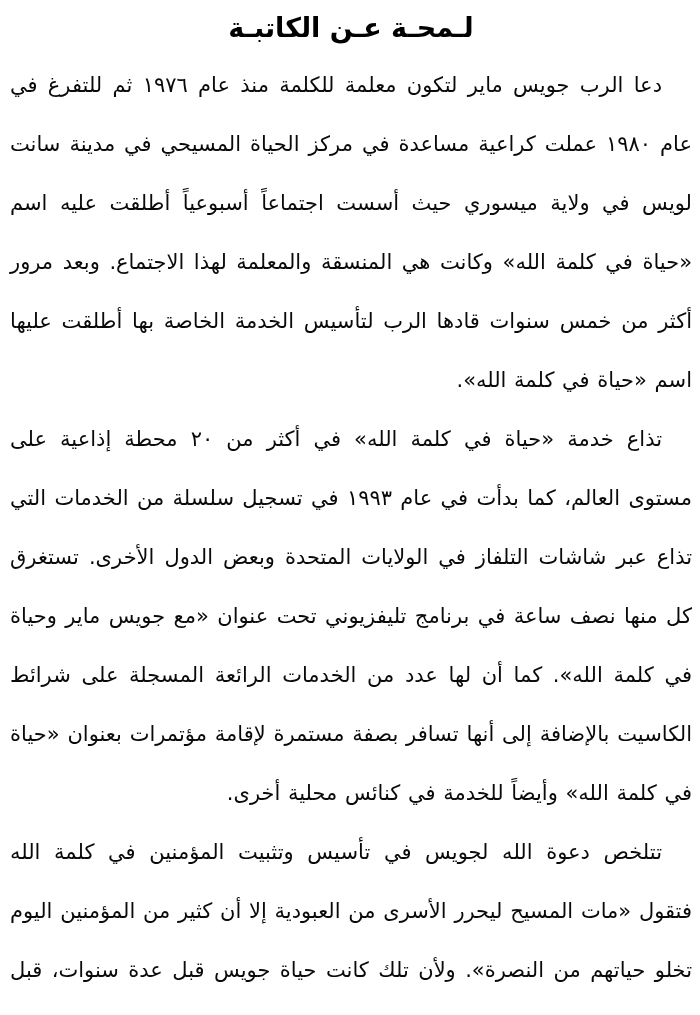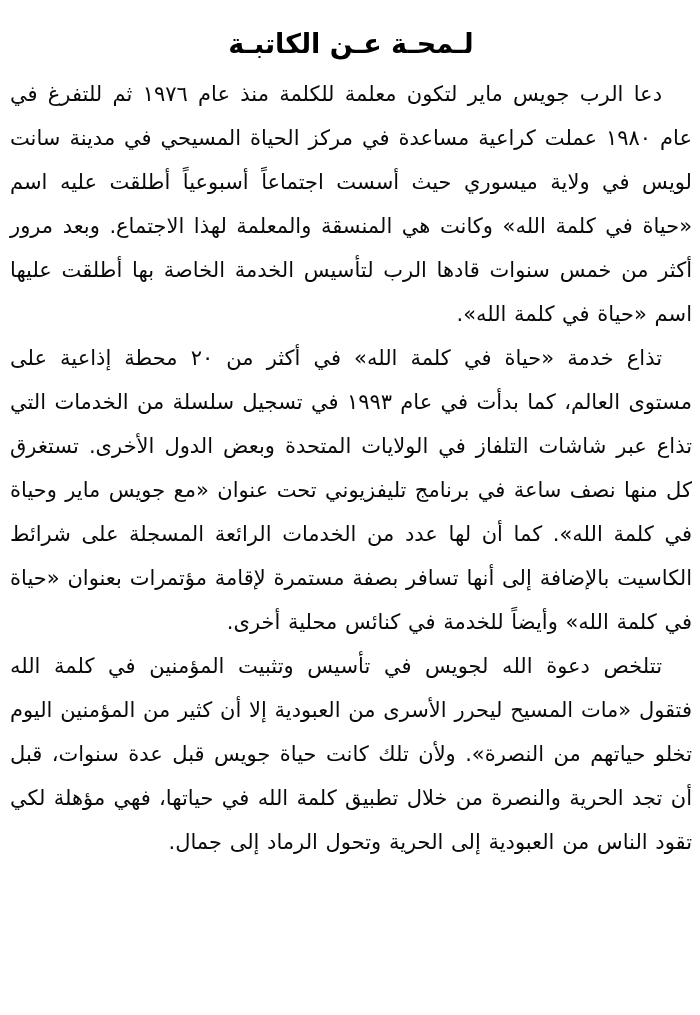--- a/index.html
+++ b/index.html
@@ -17,30 +17,30 @@
       width: 700px;
       height: 1015px;
       padding: 6px 8px 10px 10px;
       overflow: hidden;
       background: #ffffff;
     }
     .title {
       text-align: center;
       font-size: 27px;
       font-weight: bold;
-      margin: 18px 0 8px 0;
+      margin: 2px 0 8px 0;
       line-height: 40px;
       letter-spacing: 0.5px;
       color: #000000;
     }
     .body p {
       margin: 0;
       padding: 0;
       font-size: 21px;
-      line-height: 44px;
+      line-height: 59px;
       text-align: justify;
       text-indent: 30px;
       color: #0a0a0a;
       word-spacing: 1px;
     }
   </style>
 </head>
 <body>
 
 <div class="page">

